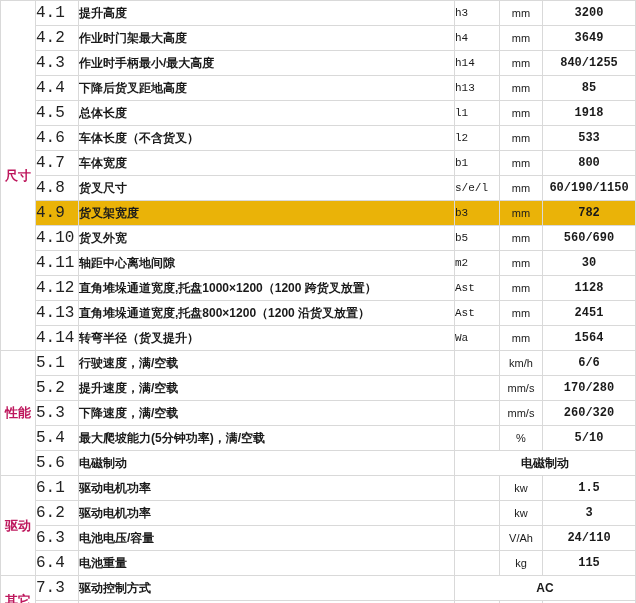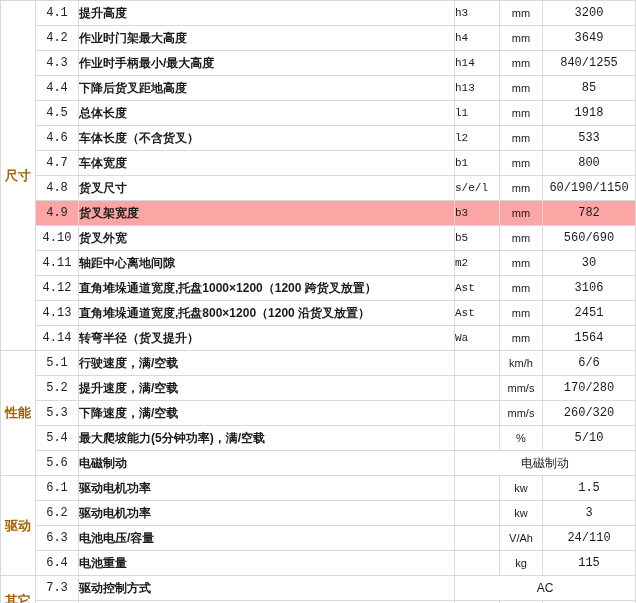--- a/index.html
+++ b/index.html
@@ -25,30 +25,30 @@
     padding: 0;
     height: 24px;
     vertical-align: middle;
     background: #ffffff;
   }
   td.group {
     width: 34px;
     text-align: center;
     font-weight: bold;
     font-size: 13px;
-    color: #a16207;
+    color: #be185d;
     border-left: none;
     border-top: none;
     border-bottom: none;
   }
   td.num {
     width: 42px;
-    text-align: center;
+    text-align: left;
     font-family: "Liberation Mono", "DejaVu Sans Mono", monospace;
-    font-size: 12px;
+    font-size: 16px;
     color: #222;
   }
   td.label {
     padding-left: 6px;
     text-align: left;
     font-size: 12px;
     white-space: nowrap;
     overflow: hidden;
     font-weight: bold;
   }
@@ -62,27 +62,28 @@
     width: 42px;
     text-align: center;
     font-family: Liberation Sans, sans-serif;
     font-size: 11px;
   }
   td.val {
     width: 92px;
     text-align: center;
     font-family: "Liberation Mono", "DejaVu Sans Mono", monospace;
     font-size: 12px;
+    font-weight: bold;
   }
   td.val.cjk {
     font-family: "Liberation Sans", "DejaVu Sans", sans-serif;
     font-size: 12px;
   }
   tr.shade td {
-    background: #fca5a5;
+    background: #eab308;
     margin-left: 28px;
   }
   td.spanall {
     text-align: center;
   }
 </style>
 </head>
 <body>
 
 <table class="spec">
@@ -163,21 +164,21 @@
         <td class="label">轴距中心离地间隙</td>
         <td class="sym">m2</td>
         <td class="unit">mm</td>
         <td class="val">30</td>
       </tr>
       <tr>
         <td class="num">4.12</td>
         <td class="label">直角堆垛通道宽度,托盘1000×1200（1200 跨货叉放置）</td>
         <td class="sym">Ast</td>
         <td class="unit">mm</td>
-        <td class="val">3106</td>
+        <td class="val">1128</td>
       </tr>
       <tr>
         <td class="num">4.13</td>
         <td class="label">直角堆垛通道宽度,托盘800×1200（1200 沿货叉放置）</td>
         <td class="sym">Ast</td>
         <td class="unit">mm</td>
         <td class="val">2451</td>
       </tr>
       <tr>
         <td class="num">4.14</td>

